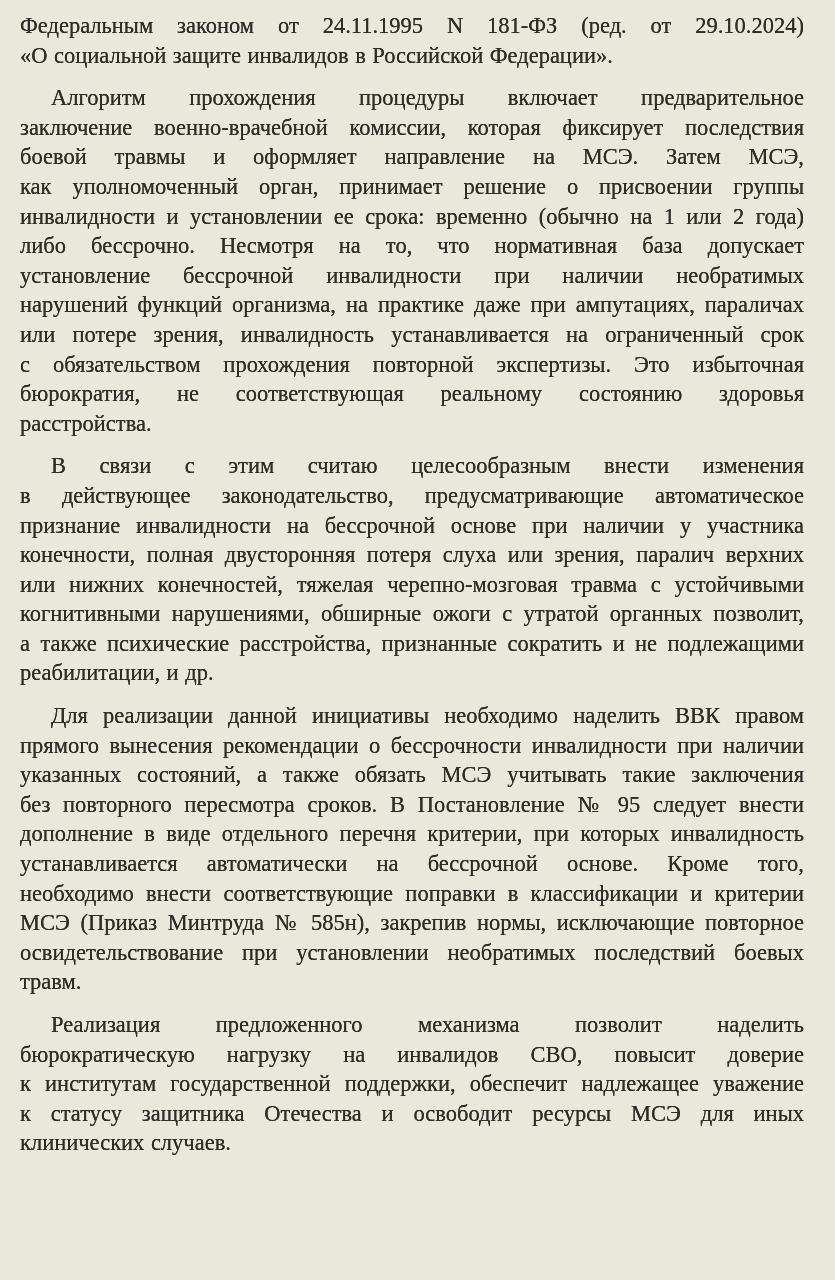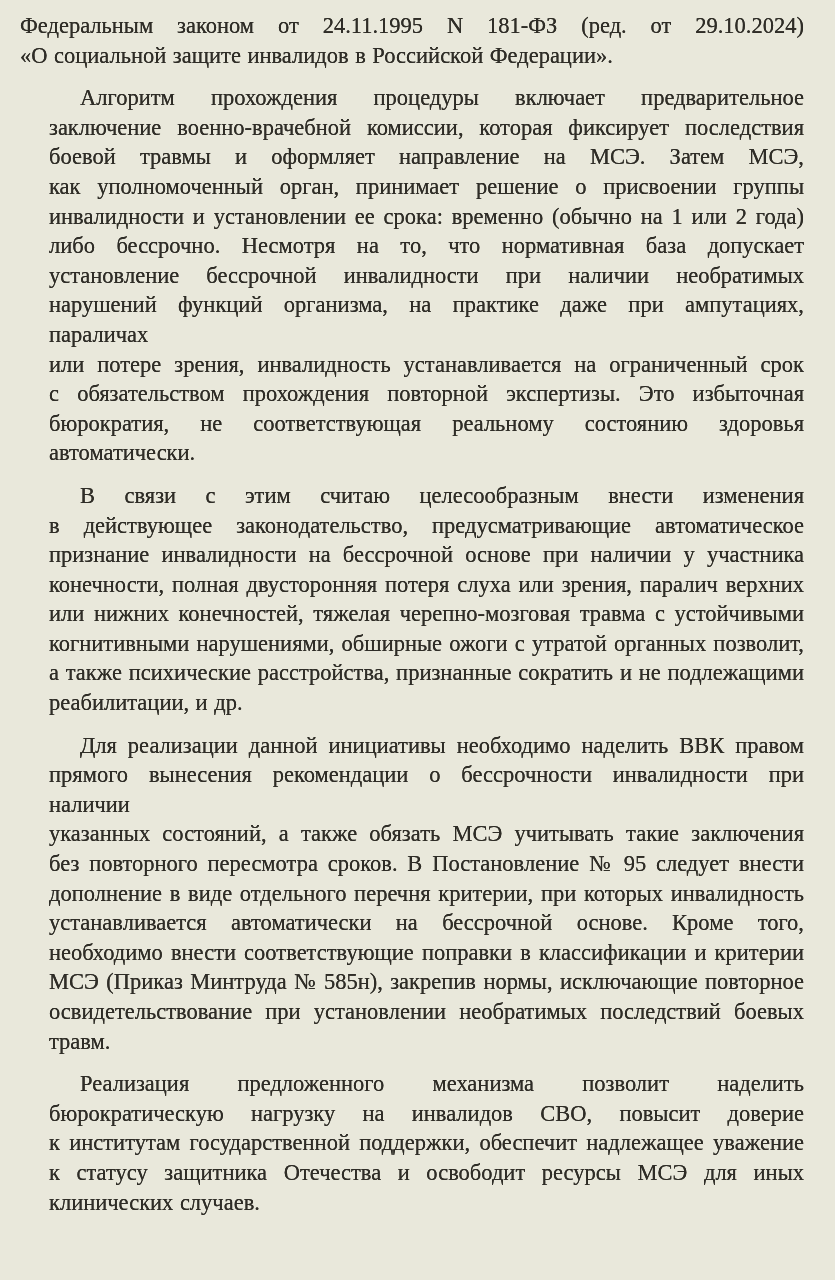--- a/index.html
+++ b/index.html
@@ -21,21 +21,20 @@
     padding: 11px 25px 0 20px;
   }
   .doc-text {
     width: 100%;
   }
   .paragraph {
     margin: 0;
   }
   .paragraph + .paragraph {
     margin-top: 13px;
-    margin-left: 29px;
   }
   .line {
     font-size: 22.5px;
     line-height: 29.6px;
     text-align: justify;
     text-align-last: justify;
     word-spacing: 0.04em;
     text-shadow: 0 0 0.6px currentColor;
     white-space: normal;
   }
@@ -60,21 +59,21 @@
         <div class="line">заключение военно-врачебной комиссии, которая фиксирует последствия</div>
         <div class="line">боевой травмы и оформляет направление на МСЭ. Затем МСЭ,</div>
         <div class="line">как уполномоченный орган, принимает решение о присвоении группы</div>
         <div class="line">инвалидности и установлении ее срока: временно (обычно на 1 или 2 года)</div>
         <div class="line">либо бессрочно. Несмотря на то, что нормативная база допускает</div>
         <div class="line">установление бессрочной инвалидности при наличии необратимых</div>
         <div class="line">нарушений функций организма, на практике даже при ампутациях, параличах</div>
         <div class="line">или потере зрения, инвалидность устанавливается на ограниченный срок</div>
         <div class="line">с обязательством прохождения повторной экспертизы. Это избыточная</div>
         <div class="line">бюрократия, не соответствующая реальному состоянию здоровья</div>
-        <div class="line para-end">автоматически.</div>
+        <div class="line para-end">расстройства.</div>
       </div>
       <div class="paragraph">
         <div class="line first-line">В связи с этим считаю целесообразным внести изменения</div>
         <div class="line">в действующее законодательство, предусматривающие автоматическое</div>
         <div class="line">признание инвалидности на бессрочной основе при наличии у участника</div>
         <div class="line">конечности, полная двусторонняя потеря слуха или зрения, паралич верхних</div>
         <div class="line">или нижних конечностей, тяжелая черепно-мозговая травма с устойчивыми</div>
         <div class="line">когнитивными нарушениями, обширные ожоги с утратой органных позволит,</div>
         <div class="line">а также психические расстройства, признанные сократить и не подлежащими</div>
         <div class="line para-end">реабилитации, и др.</div>

